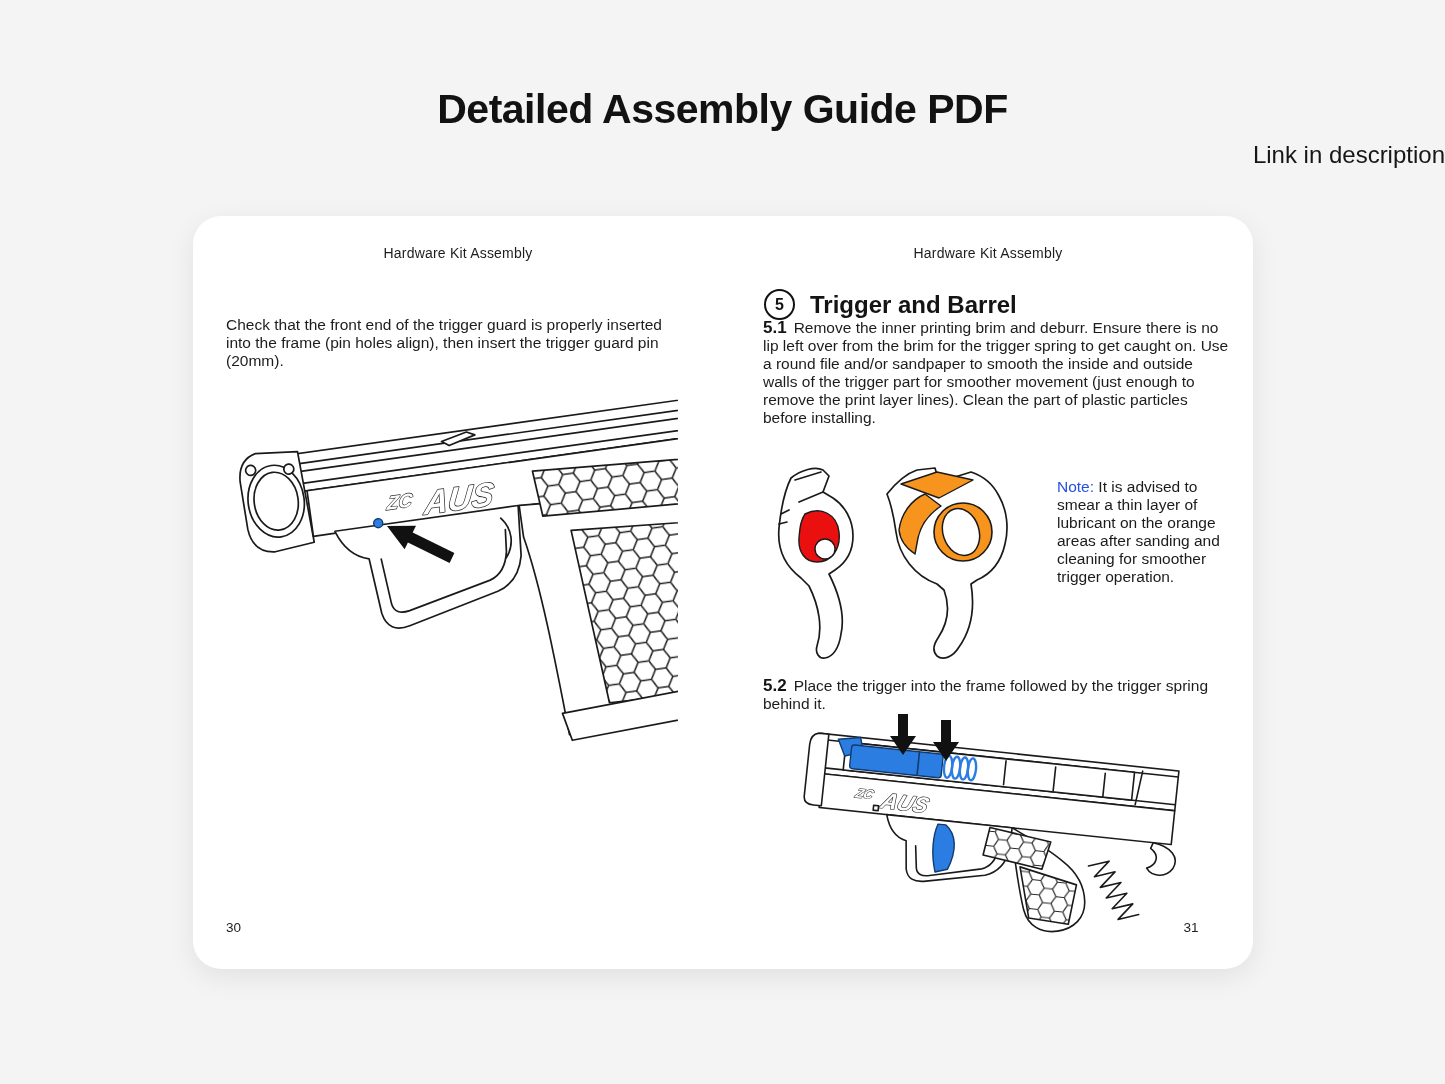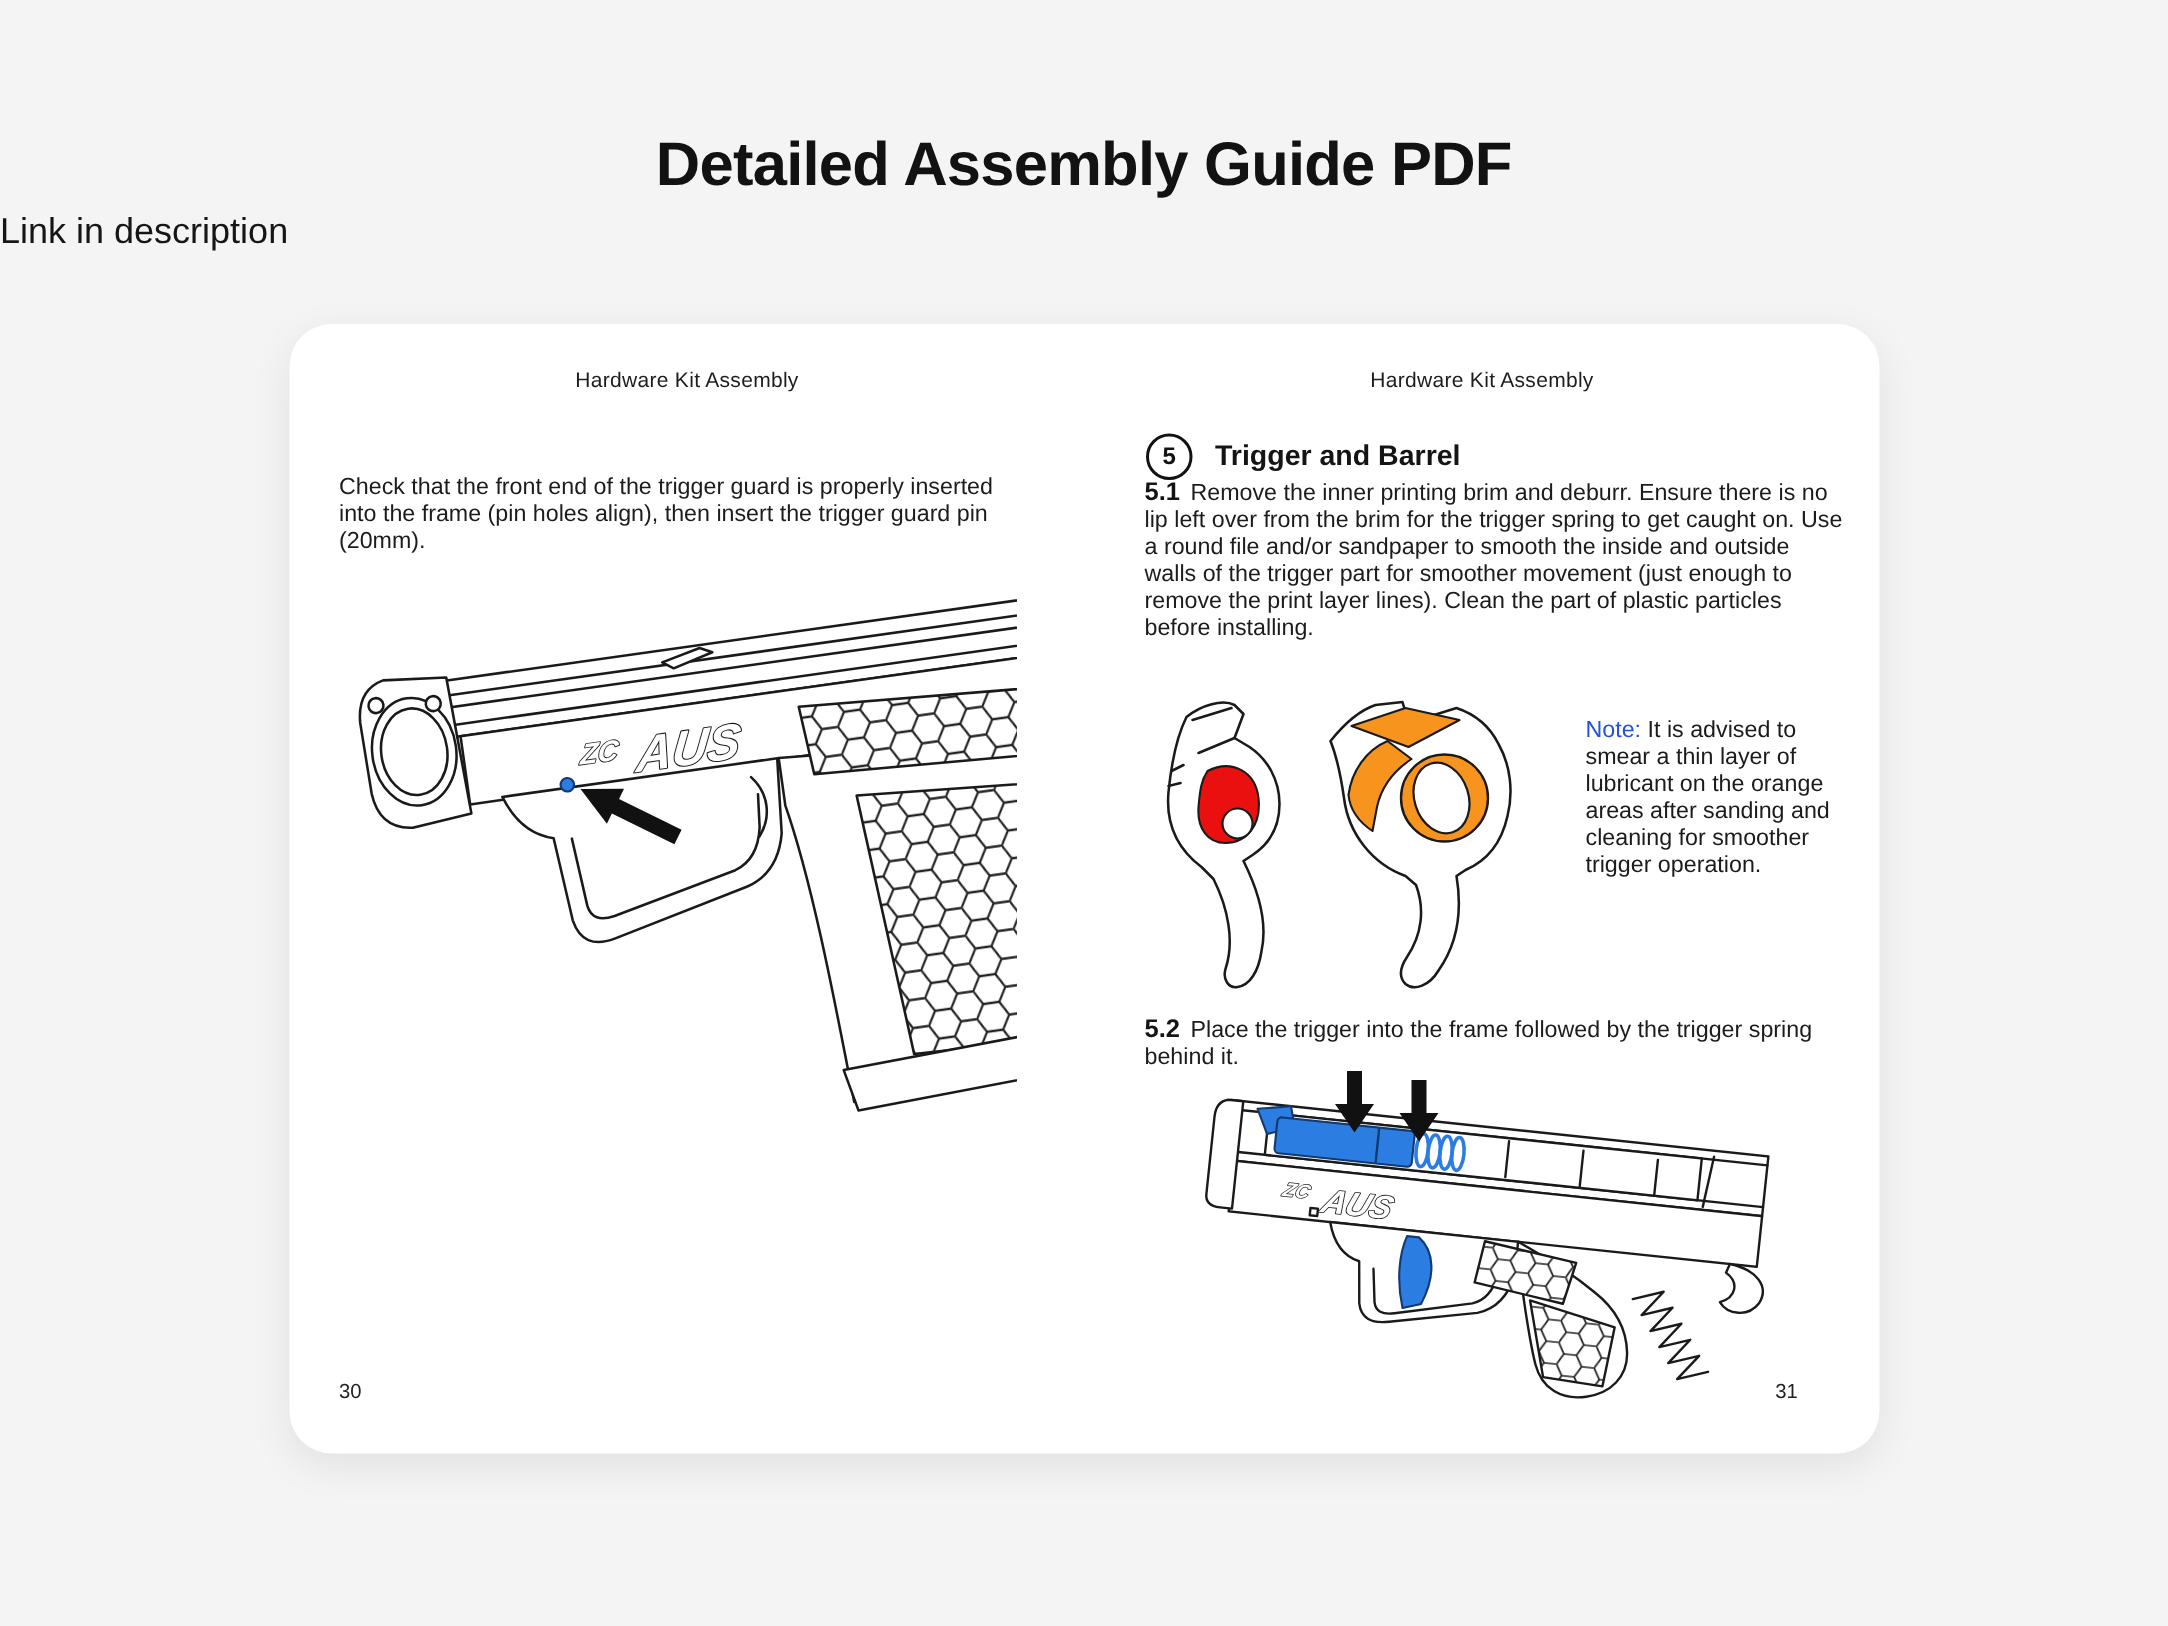--- a/index.html
+++ b/index.html
@@ -1,35 +1,35 @@
 <!DOCTYPE html>
 <html><head>
 <meta charset="utf-8">
 <style>
   html,body{margin:0;padding:0;background:#f5f4f5;}
   .stage{position:relative;width:1445px;height:1084px;background:#f5f4f5;overflow:hidden;
          font-family:"Liberation Sans",sans-serif;color:#1b1b1b;}
   .video-title{position:absolute;top:86px;left:0;width:100%;text-align:center;
          font-size:41px;font-weight:700;letter-spacing:-0.5px;color:#121212;}
-  .video-subtitle{position:absolute;top:141px;left:0;width:100%;text-align:left;
+  .video-subtitle{position:absolute;top:141px;left:0;width:100%;text-align:right;
          font-size:24px;font-weight:400;color:#161616;}
   .card{position:absolute;left:193px;top:216px;width:1060px;height:753px;background:#ffffff;
         border-radius:28px;box-shadow:0 8px 28px rgba(0,0,0,0.08);}
   .runhead{position:absolute;top:29px;font-size:14px;font-weight:500;color:#1d1d1d;
         letter-spacing:0.2px;text-align:center;width:530px;}
   .runhead.left{left:0;} .runhead.right{left:530px;}
   .sec-head{position:absolute;left:33px;top:68px;display:flex;align-items:baseline;gap:12px;white-space:nowrap;}
   .sec-num{font-size:18.5px;font-weight:500;color:#141414;}
   .sec-title{font-size:15.5px;font-weight:700;color:#141414;}
   .para{font-size:15.5px;line-height:18px;color:#1c1c1c;}
   .para-left{position:absolute;left:33px;top:100px;width:454px;}
   .step-head{position:absolute;left:571px;top:73px;display:flex;align-items:center;gap:15px;}
   .badge{width:31px;height:31px;border:2px solid #121212;border-radius:50%;display:flex;
          align-items:center;justify-content:center;font-size:16px;font-weight:700;color:#121212;box-sizing:border-box;}
-  .step-title{font-size:19px;font-weight:600;color:#141414;}
+  .step-title{font-size:24px;font-weight:600;color:#141414;}
   .p51{position:absolute;left:570px;top:103px;width:468px;}
   .p52{position:absolute;left:570px;top:461px;width:466px;}
   .stepnum{font-size:17px;font-weight:600;margin-right:7px;color:#141414;}
   .note{position:absolute;left:864px;top:262px;width:172px;font-size:15.5px;line-height:18px;}
   .note-label{color:#2450de;font-weight:500;}
   .fig{position:absolute;}
   .fig-left{left:45px;top:180px;}
   .fig-trigA{left:578px;top:246px;}
   .fig-trigB{left:682px;top:242px;}
   .fig-bottom{left:602px;top:492px;}

